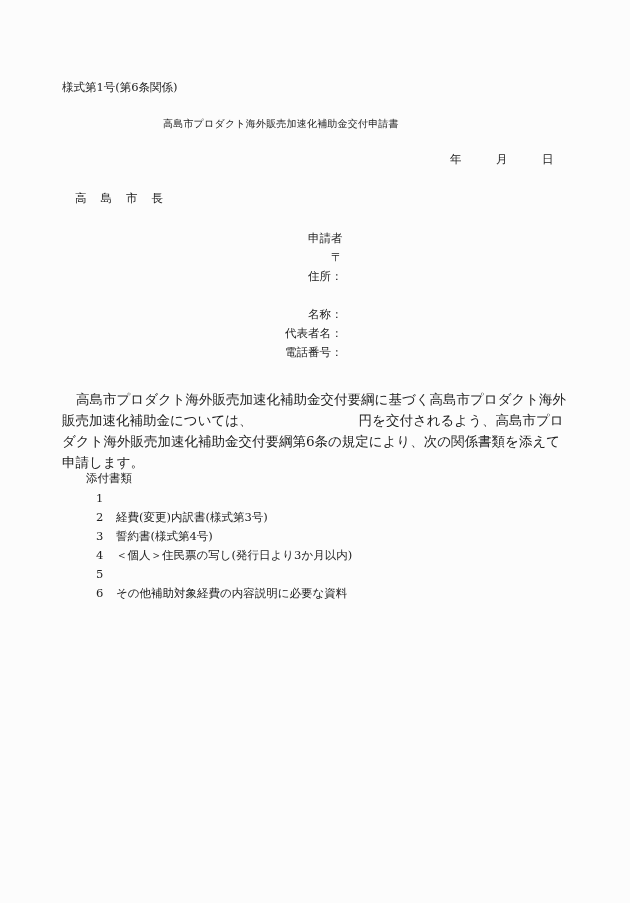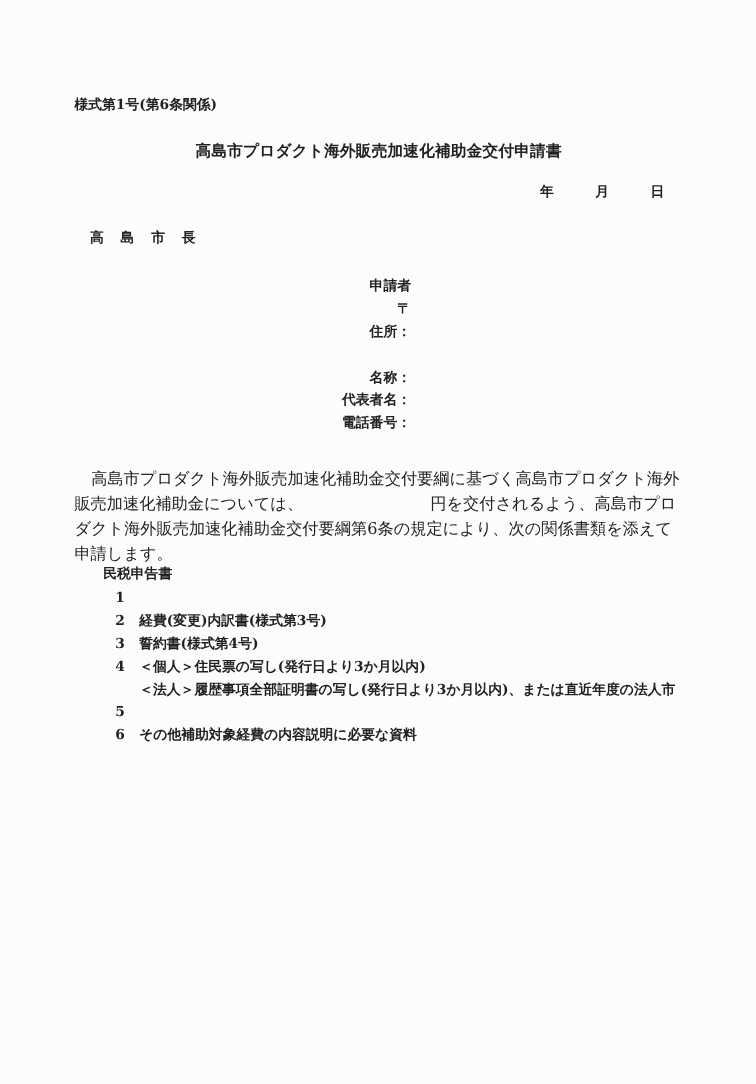--- a/index.html
+++ b/index.html
@@ -8,23 +8,23 @@
     background: #fcfcfc;
   }
   body {
     width: 630px;
     height: 903px;
     position: relative;
     overflow: hidden;
     font-family: "DejaVu Serif", "Liberation Serif", serif;
     color: #222;
   }
-  .abs { position: absolute; white-space: nowrap; font-weight: bold; }
+  .abs { position: absolute; white-space: nowrap; }
   .small { font-size: 11.5px; }
-  .title { font-size: 13px; letter-spacing: 0.2px; }
+  .title { font-size: 10px; letter-spacing: 0.2px; }
   .body-text { font-size: 13.5px; line-height: 21px; }
   .form-id { left: 62px; top: 80px; }
   .doc-title { left: 163px; top: 117px; }
   .date-row { top: 152px; left: 444px; width: 120px; }
   .date-row span { position: absolute; top: 0; }
   .addressee { left: 75px; top: 191px; word-spacing: 0; }
   .addressee span { display: inline-block; margin-right: 14px; }
   .applicant { left: 285px; top: 229px; }
   .applicant div { height: 19px; line-height: 19px; text-align: right; }
   .applicant .spacer { height: 19px; }
@@ -66,41 +66,38 @@
   <div>〒</div>
   <div>住所：</div>
   <div class="spacer"></div>
   <div>名称：</div>
   <div>代表者名：</div>
   <div>電話番号：</div>
 </div>
 
 <div class="body-text paragraph"><span>高島市プロダクト海外販売加速化補助金交付要綱に基づく高島市プロダクト海外販売加速化補助金については、</span><span class="blank"></span><span>円を交付されるよう、高島市プロダクト海外販売加速化補助金交付要綱第6条の規定により、次の関係書類を添えて申請します。</span></div>
 
-<div class="abs small attach-heading">民税申告書</div>
+<div class="abs small attach-heading">添付書類</div>
 
 <div class="abs small attach-list">
   <div class="row">
     <span class="num">1</span>
   </div>
   <div class="row">
     <span class="num">2</span>
     <span>経費(変更)内訳書(様式第3号)</span>
   </div>
   <div class="row">
     <span class="num">3</span>
     <span>誓約書(様式第4号)</span>
   </div>
   <div class="row">
     <span class="num">4</span>
     <span>＜個人＞住民票の写し(発行日より3か月以内)</span>
   </div>
-  <div class="row cont">
-    <span>＜法人＞履歴事項全部証明書の写し(発行日より3か月以内)、または直近年度の法人市</span>
-  </div>
   <div class="row">
     <span class="num">5</span>
   </div>
   <div class="row">
     <span class="num">6</span>
     <span>その他補助対象経費の内容説明に必要な資料</span>
   </div>
 </div>
 
 </body></html>

